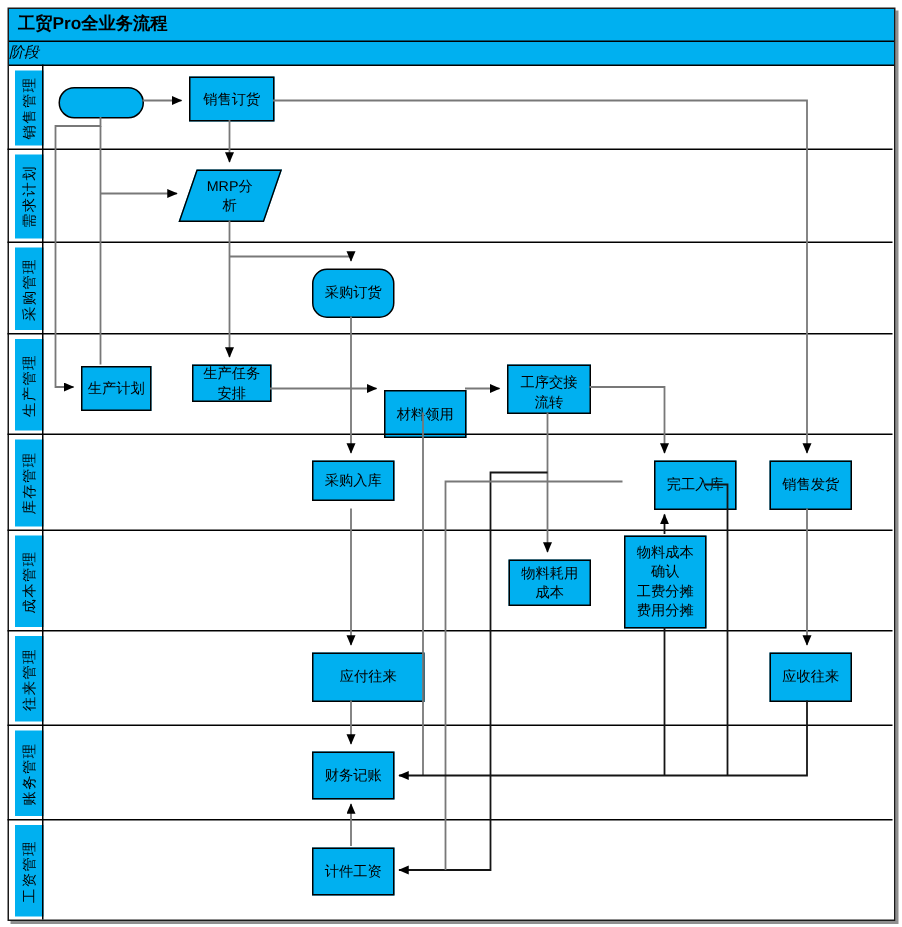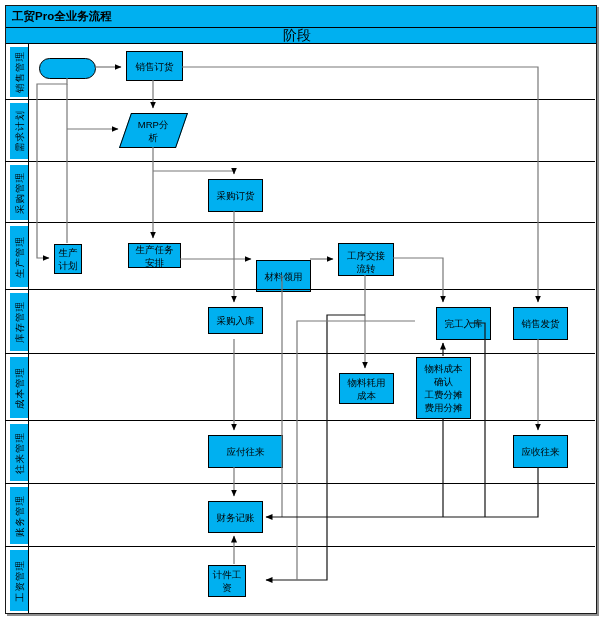--- a/index.html
+++ b/index.html
@@ -3,21 +3,21 @@
 <meta charset="utf-8">
 <style>
   html,body{margin:0;padding:0;background:#fff;}
   #canvas{position:relative;width:601px;height:618px;background:#fff;overflow:hidden;
           font-family:"Liberation Sans","DejaVu Sans",sans-serif;color:#000;}
   #frame{position:absolute;left:5px;top:5px;width:590px;height:607px;
          border:1px solid #1a1a1a;box-sizing:content-box;background:#fff;
          box-shadow:2px 2px 0 #8f8f8f;}
   .bar{position:absolute;left:0;width:590px;background:#00B0F0;border-bottom:1px solid #000;box-sizing:border-box;}
   #title-bar{top:0;height:22px;font-size:11.5px;font-weight:bold;line-height:21px;padding-left:6px;}
-  #stage-bar{top:22px;height:16px;font-size:14px;line-height:15px;text-align:center;padding-right:8px;}
+  #stage-bar{top:22px;height:16px;font-size:10px;line-height:15px;text-align:left;padding-right:8px;font-style:italic;}
   .lane-cell{position:absolute;left:4px;width:19px;background:#00B0F0;}
   .lane-text{position:absolute;left:50%;top:50%;transform:translate(-50%,-50%) rotate(-90deg);
              white-space:nowrap;font-size:9.5px;letter-spacing:1px;}
   .node{position:absolute;background:#00B0F0;border:1px solid #000;box-sizing:border-box;
         display:flex;flex-direction:column;align-items:center;justify-content:center;
         font-size:9.5px;line-height:13px;text-align:center;}
   .node.oval{border-radius:11px;}
   .node.para{transform:skewX(-19deg);}
   .node.para .inner{transform:skewX(19deg);display:flex;flex-direction:column;align-items:center;}
   .inner{display:flex;flex-direction:column;align-items:center;}
@@ -67,26 +67,26 @@
           <div class="inner">
             <div>销售订货</div>
           </div>
         </div>
         <div class="node para" style="left: 119px; top: 107px; width: 57px; height: 35px;">
           <div class="inner">
             <div>MRP分</div>
             <div>析</div>
           </div>
         </div>
-        <div class="node " style="left: 202px; top: 173px; width: 55px; height: 33px;">
+        <div class="node " style="left: 202px; top: 173px; width: 55px; height: 33px; border-radius: 10px;">
           <div class="inner">
             <div>采购订货</div>
           </div>
         </div>
-        <div class="node " style="left: 48px; top: 238px; width: 28px; height: 30px; justify-content: center;">
+        <div class="node " style="left: 48px; top: 238px; width: 47px; height: 30px; justify-content: center;">
           <div class="inner">
             <div>生产计划</div>
           </div>
         </div>
         <div class="node " style="left: 122px; top: 237px; width: 53px; height: 25px;">
           <div class="inner">
             <div>生产任务</div>
             <div>安排</div>
           </div>
         </div>
@@ -138,21 +138,21 @@
         <div class="node " style="left: 507px; top: 429px; width: 55px; height: 33px;">
           <div class="inner">
             <div>应收往来</div>
           </div>
         </div>
         <div class="node " style="left: 202px; top: 495px; width: 55px; height: 32px;">
           <div class="inner">
             <div>财务记账</div>
           </div>
         </div>
-        <div class="node " style="left: 202px; top: 559px; width: 38px; height: 32px;">
+        <div class="node " style="left: 202px; top: 559px; width: 55px; height: 32px;">
           <div class="inner">
             <div>计件工资</div>
           </div>
         </div>
       </div>
   </div>
   <svg id="wires" width="601" height="618">
     <defs>
       <marker id="arrow" markerWidth="8" markerHeight="8" refX="6.5" refY="3" orient="auto" markerUnits="userSpaceOnUse">
         <path d="M0,0 L7,3 L0,6 z" fill="#000"></path>

